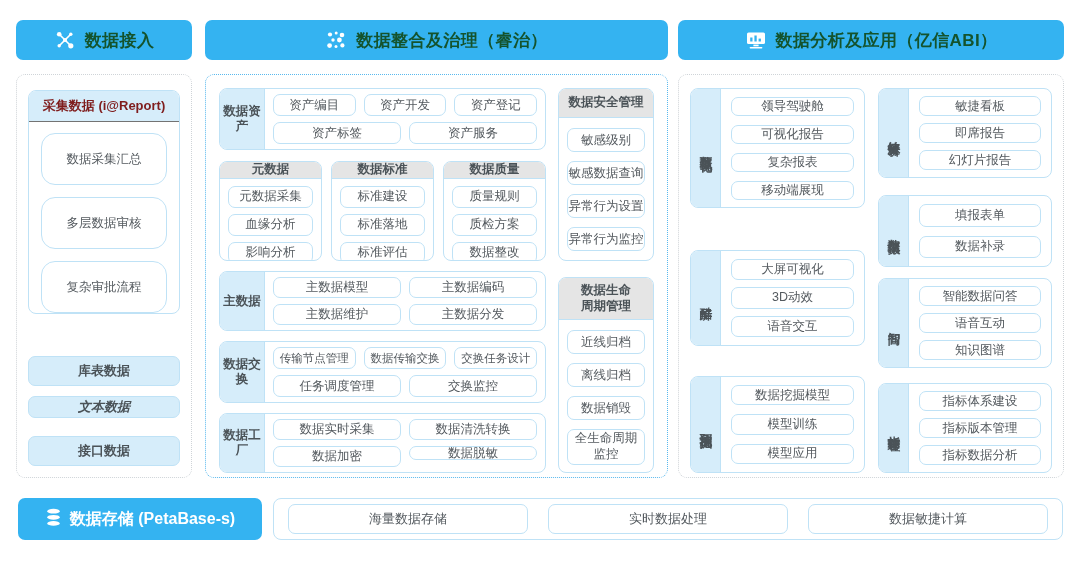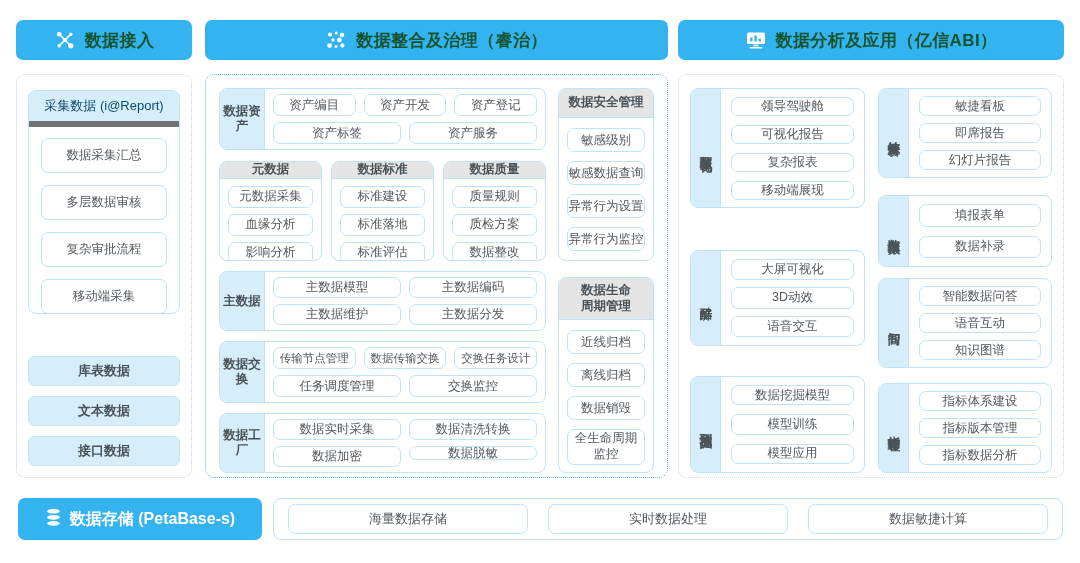--- a/index.html
+++ b/index.html
@@ -27,30 +27,30 @@
     position:absolute;border-radius:9px;box-sizing:border-box;
     background:#ffffff;
   }
   .panel.gray{border:1.5px dotted #cfd4d8;}
   .panel.blue{border:1.5px dotted #59b9ee;}
 
   
   .titlecard{position:absolute;box-sizing:border-box;border:1px solid #bfe2f6;border-radius:8px;background:#fff;overflow:hidden;}
   .titlecard .th{
     height:30px;background:#d6edfa;display:flex;align-items:center;justify-content:center;
-    font-size:13px;font-weight:normal;color:#0c4a6e;border-bottom:6px solid #737373;
+    font-size:13px;font-weight:bold;color:#7f1d1d;border-bottom:1px solid #737373;
   }
   .titlecard .tb{padding:11px 12px;display:flex;flex-direction:column;gap:12px;}
 
   .item{
     box-sizing:border-box;border:1px solid #bfe2f6;border-radius:7px;background:#fff;
     display:flex;align-items:center;justify-content:center;
     font-size:12.5px;color:#53595e;white-space:nowrap;
   }
-  .item.h36{height:35px;}
+  .item.h36{height:52px;border-radius:14px;}
   .item.h24{height:24px;}
   .item.h23{height:23px;}
   .item.h22{height:22px;}
 
   
   .fill{
     position:absolute;box-sizing:border-box;background:#d6edfa;border:1px solid #bfe2f6;
     border-radius:7px;display:flex;align-items:center;justify-content:center;
     font-size:13px;font-weight:bold;color:#4b5358;
   }
@@ -143,21 +143,21 @@
     <div class="th">采集数据 (i@Report)</div>
     <div class="tb">
       <div class="item h36">数据采集汇总</div>
       <div class="item h36">多层数据审核</div>
       <div class="item h36">复杂审批流程</div>
       <div class="item h36">移动端采集</div>
     </div>
   </div>
 
   <div class="fill" style="left:28px;top:356px;width:152px;height:30px;">库表数据</div>
-  <div class="fill" style="left:28px;top:396px;width:152px;height:30px;">文本数据</div>
+  <div class="fill" style="left:28px;top:396px;width:152px;height:22px;font-style:italic;">文本数据</div>
   <div class="fill" style="left:28px;top:436px;width:152px;height:30px;">接口数据</div>
 
   <div class="grp" style="left:219px;top:88px;width:327px;height:62px;">
     <div class="lbl" style="width:44px;">
       <span>数据资产</span>
     </div>
     <div class="body">
       <div class="row">
         <div class="item h22">资产编目</div>
         <div class="item h22">资产开发</div>

